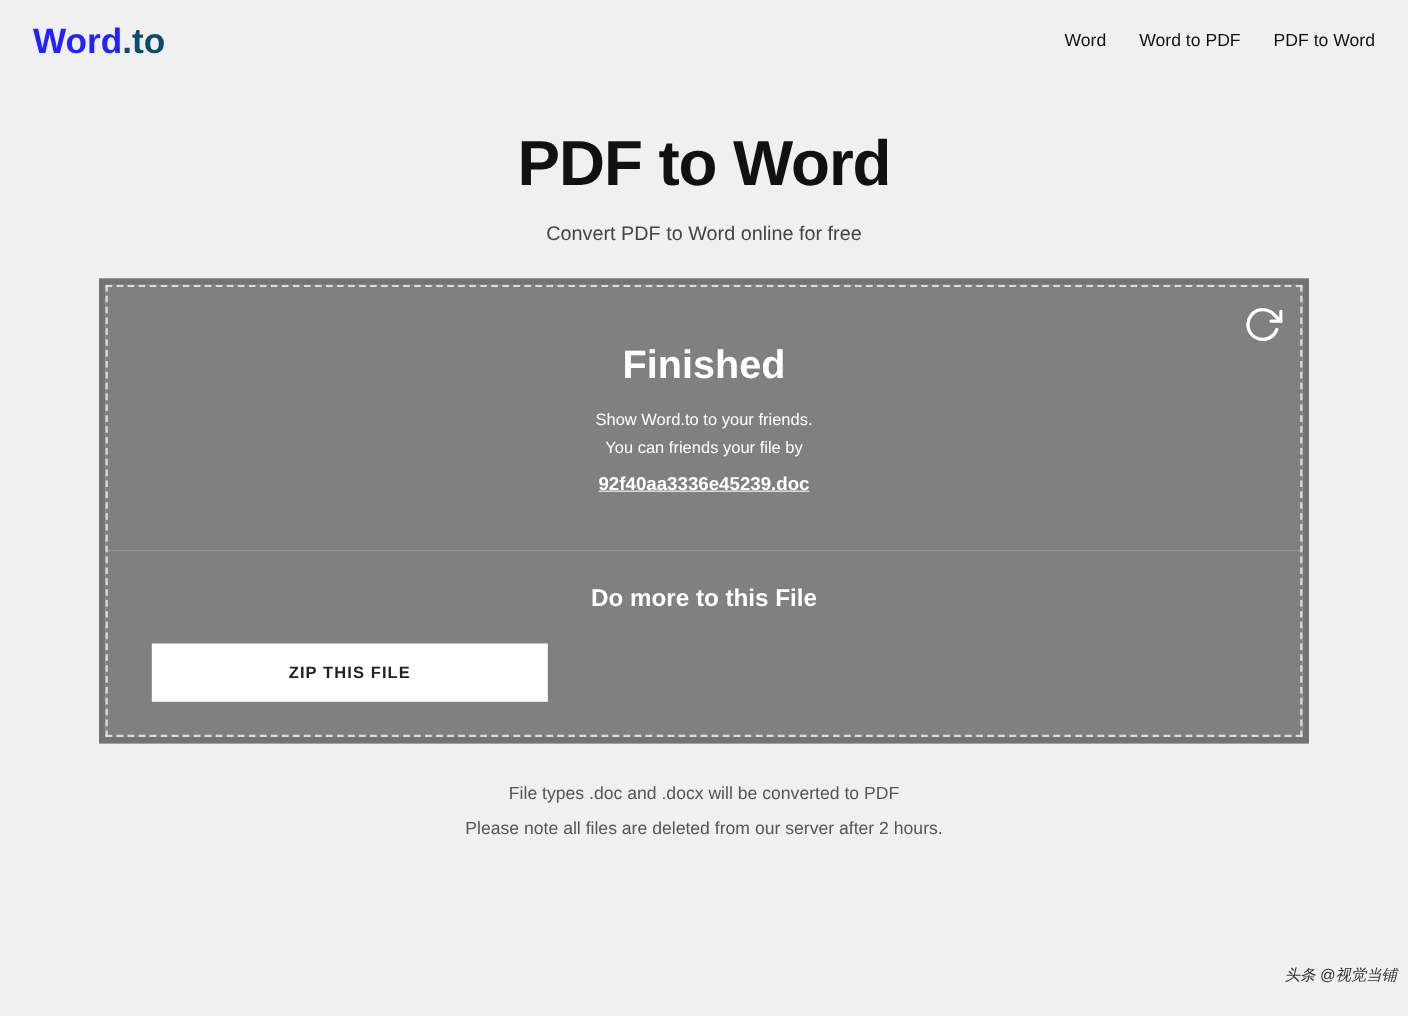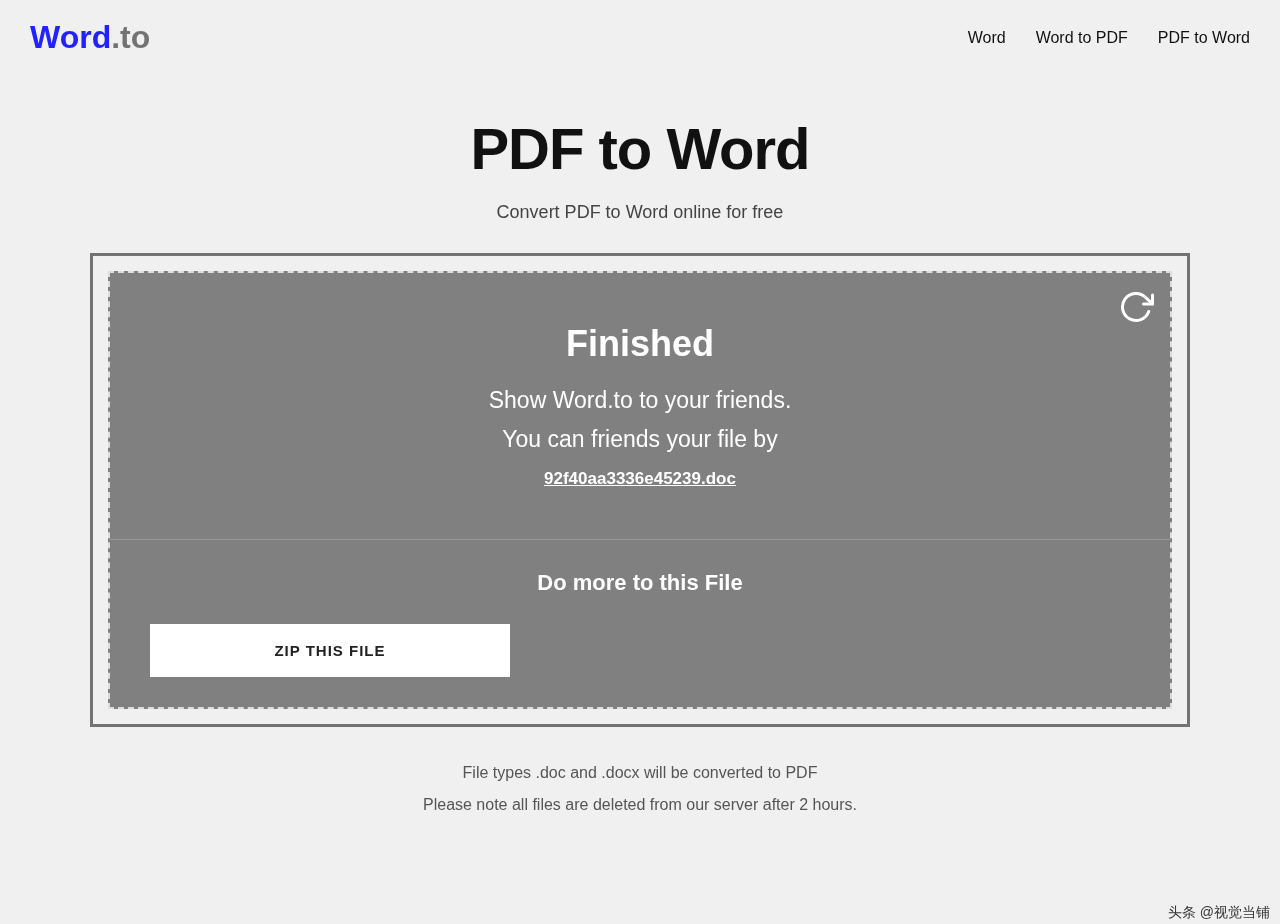--- a/index.html
+++ b/index.html
@@ -30,21 +30,21 @@
       font-size: 32px;
       font-weight: 700;
       text-decoration: none;
     }
 
     .logo-word {
       color: #2222ff;
     }
 
     .logo-dot-to {
-      color: #737373;
+      color: #0c4a6e;
     }
 
     .nav {
       display: flex;
       align-items: center;
       gap: 30px;
     }
 
     .nav-item {
       font-size: 16px;
@@ -71,23 +71,22 @@
 
     .page-subtitle {
       font-size: 18px;
       color: #444;
       margin-bottom: 30px;
     }
 
     
     .dropzone-outer {
       width: 1100px;
-      border: 3px solid #737373;
+      border: 6px solid #737373;
       background-color: #f0f0f0;
-      padding: 15px;
       margin-bottom: 30px;
     }
 
     
     .dropzone-inner {
       border: 2.5px dashed #ddd;
       background-color: #808080;
       position: relative;
       padding: 0;
     }
@@ -116,21 +115,21 @@
     }
 
     .finished-title {
       font-size: 36px;
       font-weight: 700;
       color: #fff;
       margin-bottom: 16px;
     }
 
     .finished-text {
-      font-size: 23px;
+      font-size: 15px;
       color: #fff;
       line-height: 1.7;
     }
 
     .download-link {
       display: inline-block;
       margin-top: 10px;
       font-size: 17px;
       font-weight: 700;
       color: #fff;
@@ -169,24 +168,25 @@
     
     .footer-notes {
       text-align: center;
       color: #555;
       font-size: 16px;
       line-height: 2;
     }
 
     .watermark {
       position: fixed;
-      bottom: 2px;
+      bottom: 28px;
       right: 10px;
       font-size: 14px;
       color: #333;
+      font-style: italic;
     }
   </style>
 </head>
 <body>
 
 <header class="header">
   <a class="logo" href="#">
     <span class="logo-word">Word</span>
     <span class="logo-dot-to">.to</span>
   </a>

